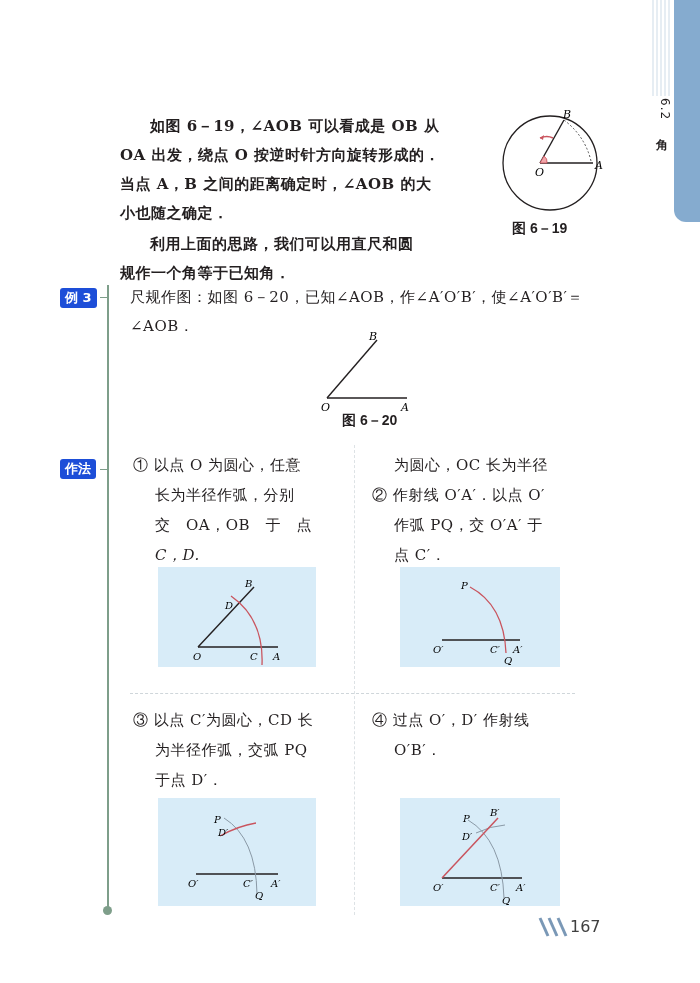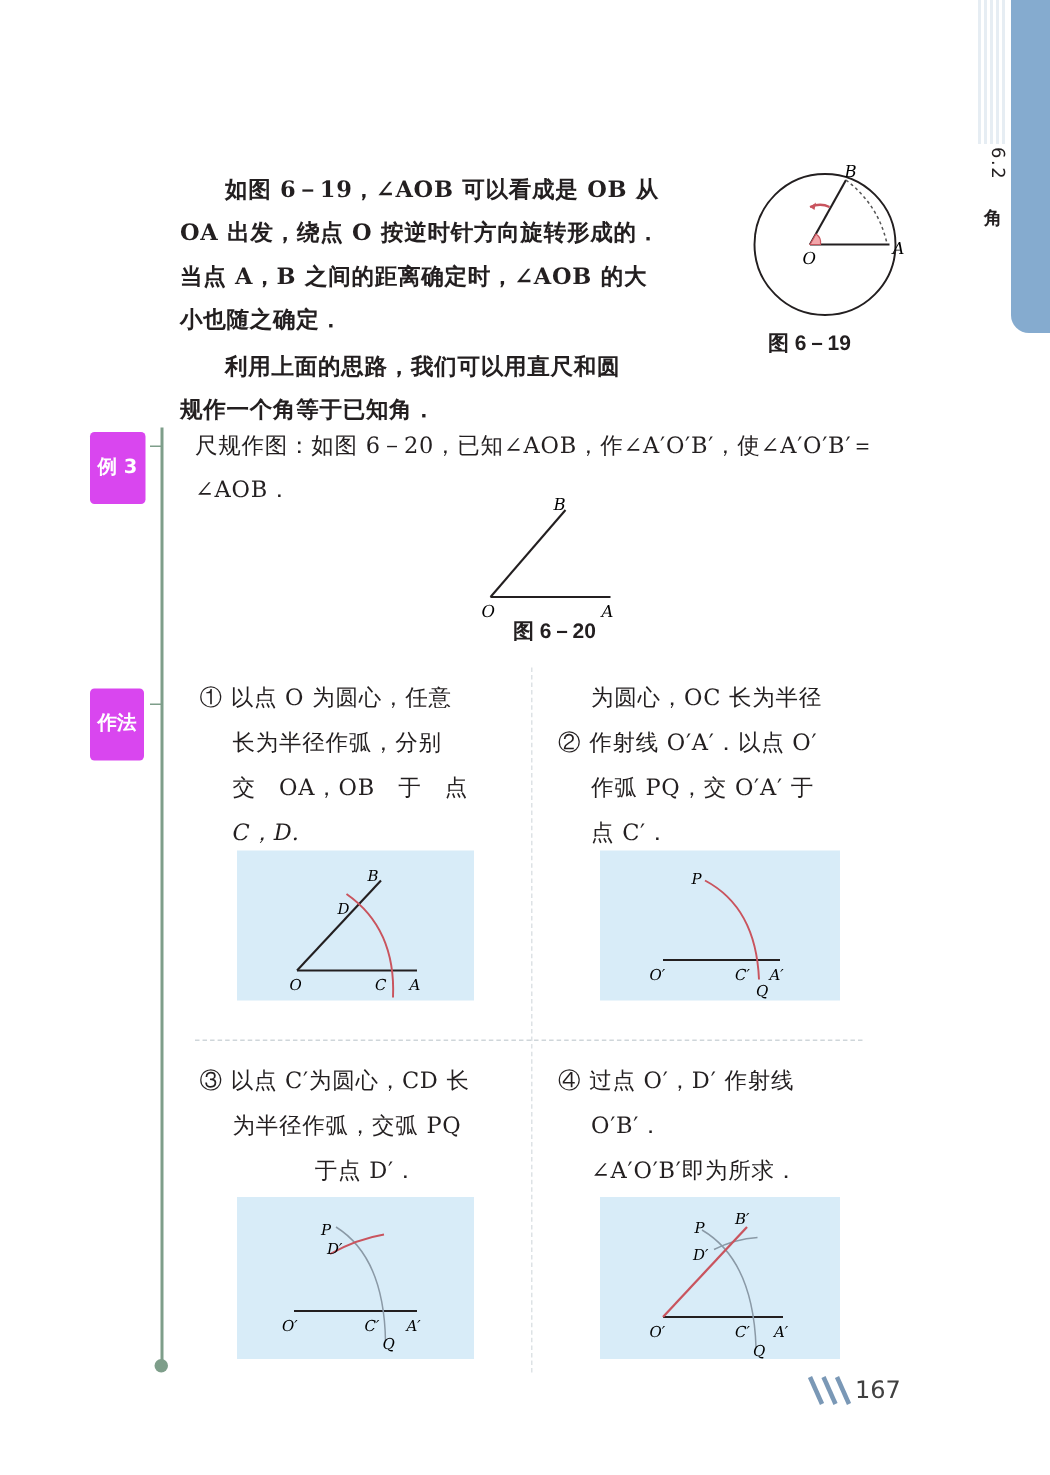--- a/index.html
+++ b/index.html
@@ -30,23 +30,23 @@
     }
     .para {
       font-size: 15px; line-height: 29px; letter-spacing: 0.5px;
     }
     .i { font-style: italic; }
     .caption {
       font-family: Liberation Sans, sans-serif; font-size: 14px; font-weight: bold;
       color: #231f20;
     }
     .tag {
-      background: #d946ef; color: #fff; border-radius: 3px;
+      background: #1d4ed8; color: #fff; border-radius: 3px;
       font-family: "DejaVu Sans", sans-serif; font-weight: bold; font-size: 13px;
-      padding: 16px 5px; line-height: 16px;
+      padding: 2px 5px; line-height: 16px;
     }
     .vline { background: #7e9e8a; width: 2px; }
     .hstub { background: #7e9e8a; height: 1px; width: 8px; }
     .step {
       font-size: 15px; line-height: 30px; letter-spacing: 0.5px;
     }
     .panel { background: #d8ecf8; }
     .divider-h {
       border-top: 1px dashed #cfd6da; height: 0;
     }
@@ -143,38 +143,37 @@
   <text x="33" y="86" font-size="10">O′</text>
   <text x="90" y="86" font-size="10">C′</text>
   <text x="113" y="86" font-size="10">A′</text>
   <text x="61" y="22" font-size="10">P</text>
   <text x="104" y="97" font-size="10">Q</text>
 </svg>
 
 <div class="abs step" style="left:133px; top:705px; width:200px;">
   <div>③ 以点 C′为圆心，CD 长</div>
   <div style="padding-left:22px;">为半径作弧，交弧 PQ</div>
-  <div style="padding-left:22px;text-align:center;">于点 D′．</div>
+  <div style="padding-left:22px;">于点 D′．</div>
 </div>
 <svg class="abs panel" style="left:158px; top:798px;" width="158" height="108" viewBox="0 0 158 108">
   <line x1="38" y1="76" x2="120" y2="76" stroke="#231f20" stroke-width="1.4"></line>
   <path d="M66 20 Q98 40 99 96" fill="none" stroke="#8a99a6" stroke-width="1"></path>
   <path d="M62 38 Q80 28 98 25" fill="none" stroke="#c9545e" stroke-width="1.3"></path>
   <text x="30" y="89" font-size="10">O′</text>
   <text x="85" y="89" font-size="10">C′</text>
   <text x="113" y="89" font-size="10">A′</text>
   <text x="56" y="25" font-size="10">P</text>
   <text x="60" y="38" font-size="10">D′</text>
   <text x="97" y="101" font-size="10">Q</text>
 </svg>
 
 <div class="abs step" style="left:372px; top:705px; width:200px;">
   <div>④ 过点 O′，D′ 作射线</div>
   <div style="padding-left:22px;">O′B′．</div>
-  <div style="padding-left:22px;">∠A′O′B′即为所求．</div>
 </div>
 <svg class="abs panel" style="left:400px; top:798px;" width="160" height="108" viewBox="0 0 160 108">
   <line x1="42" y1="80" x2="122" y2="80" stroke="#231f20" stroke-width="1.4"></line>
   <path d="M68 22 Q102 42 104 100" fill="none" stroke="#8a99a6" stroke-width="1"></path>
   <path d="M76 35 Q90 28 105 27" fill="none" stroke="#8a99a6" stroke-width="1"></path>
   <line x1="42" y1="80" x2="98" y2="20" stroke="#c9545e" stroke-width="1.5"></line>
   <text x="33" y="93" font-size="10">O′</text>
   <text x="90" y="93" font-size="10">C′</text>
   <text x="116" y="93" font-size="10">A′</text>
   <text x="63" y="24" font-size="10">P</text>

